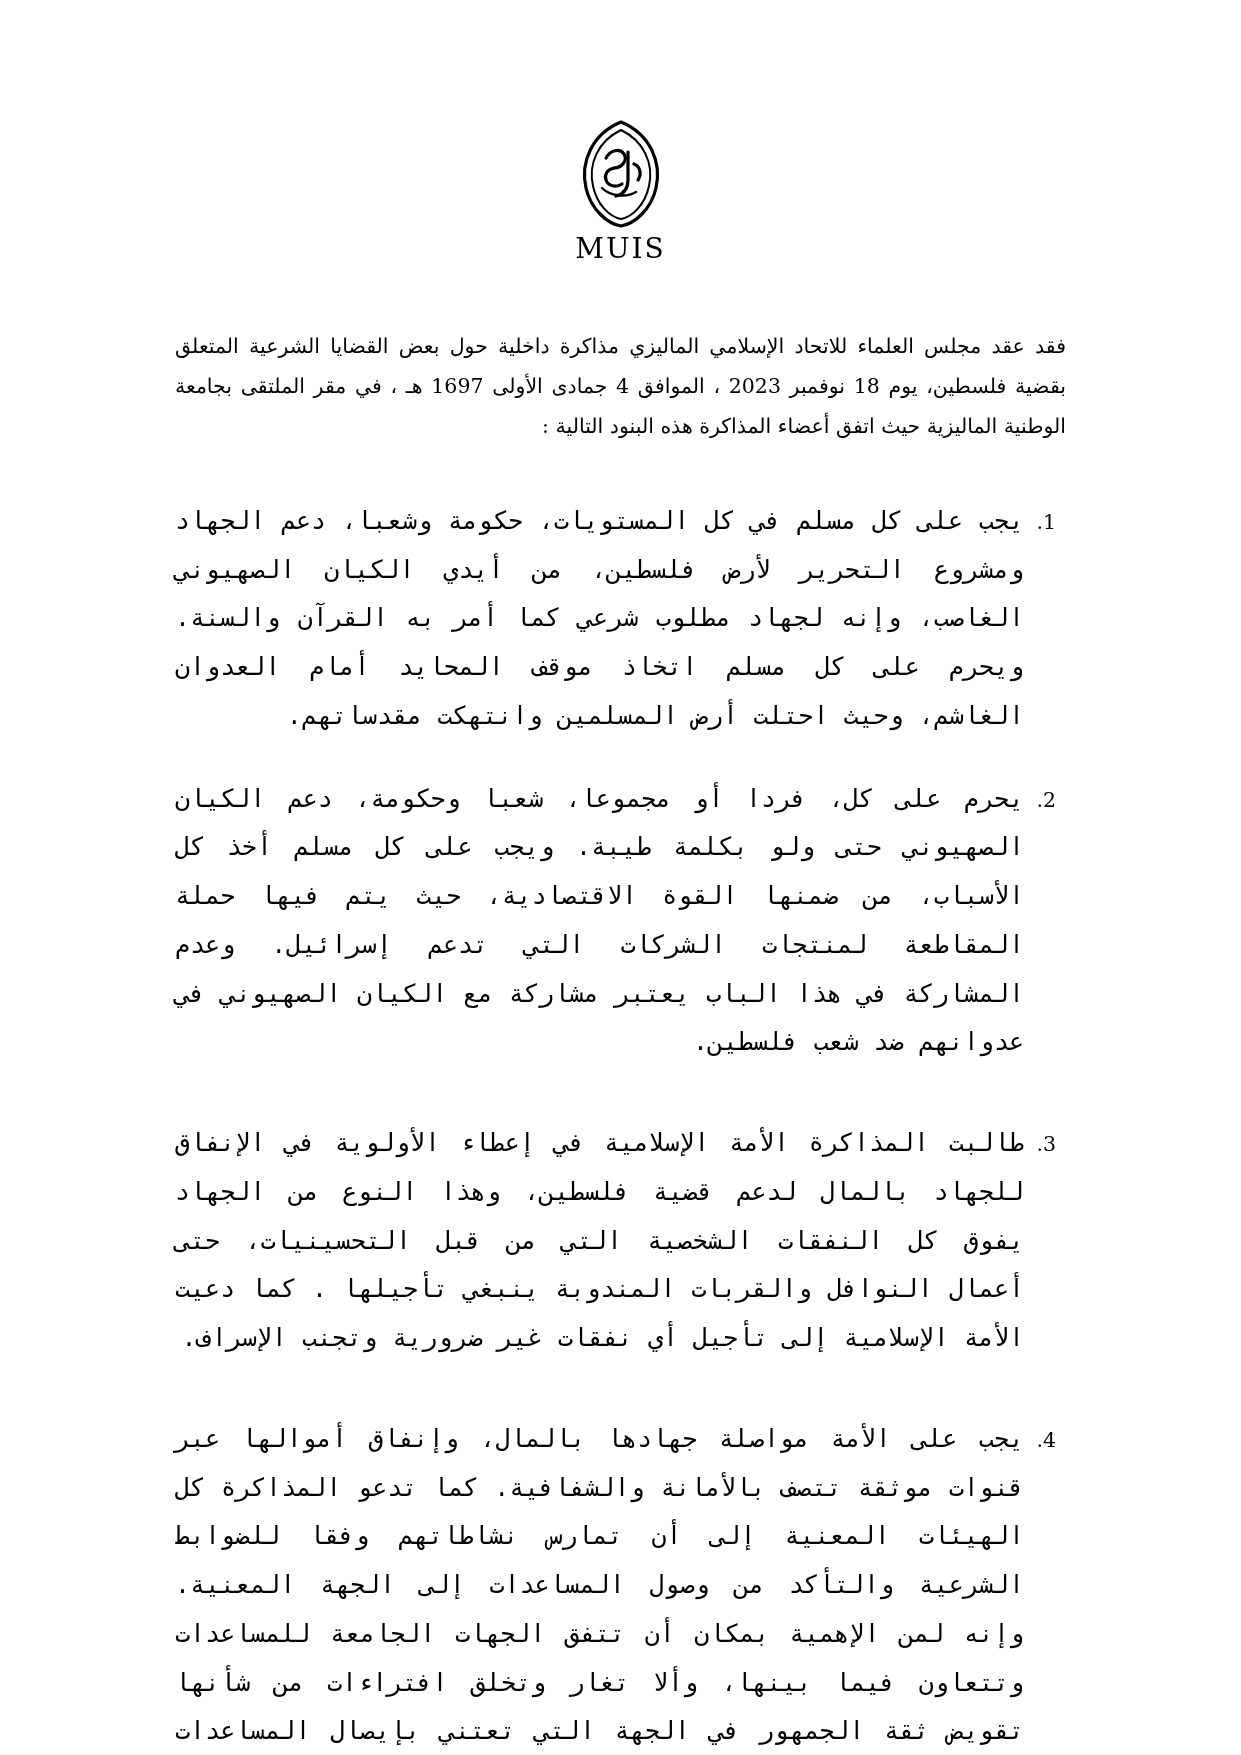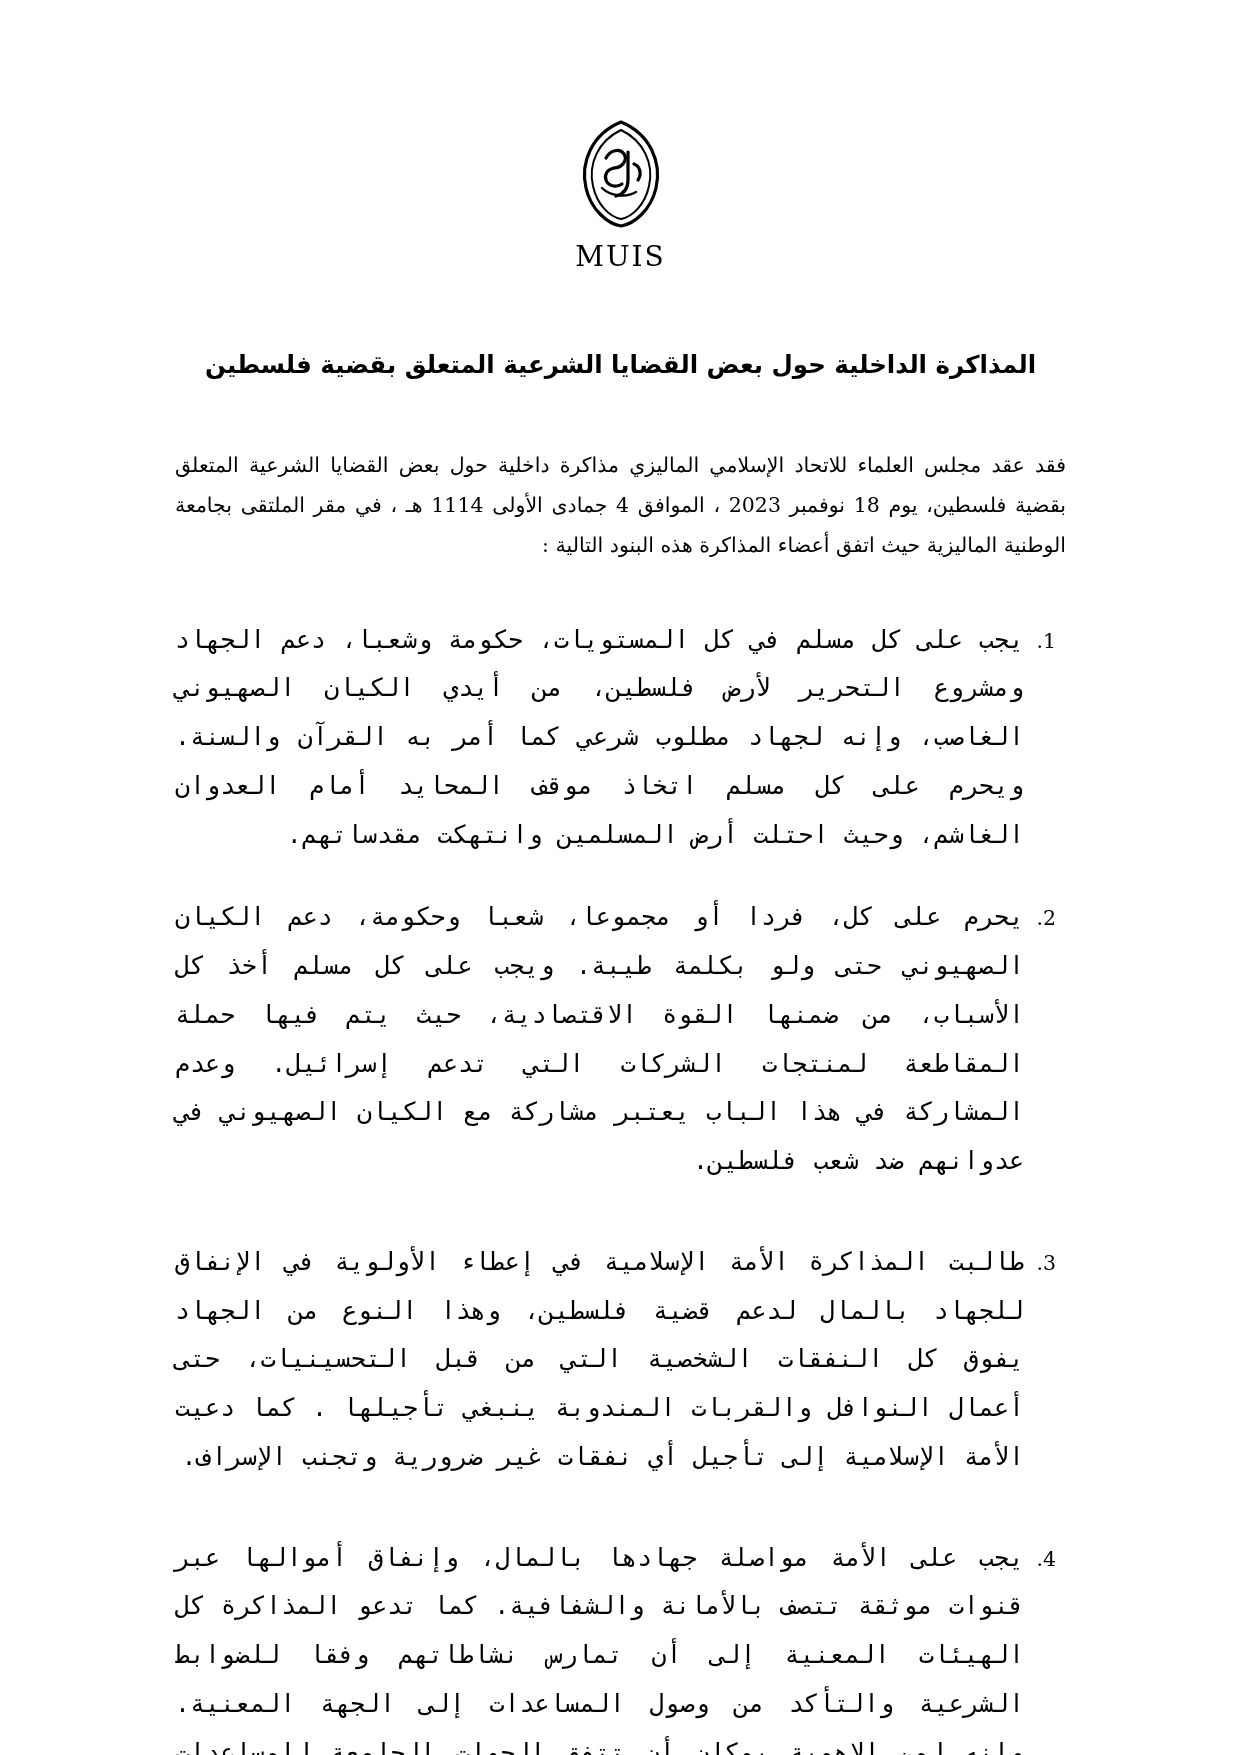--- a/index.html
+++ b/index.html
@@ -23,21 +23,20 @@
     padding: 118px 175px 0 175px;
     box-sizing: border-box;
   }
   
   .logo-block {
     display: flex;
     flex-direction: column;
     align-items: center;
     justify-content: center;
     margin-top: 0;
-    gap: 8px;
   }
   .logo-mark {
     width: 110px;
     height: 112px;
     display: block;
   }
   .logo-text {
     font-family: "DejaVu Serif", serif;
     font-size: 28px;
     letter-spacing: 2px;
@@ -108,24 +107,23 @@
           <path d="M40 40 C 44 32, 54 30, 58 36 C 62 42, 56 50, 48 50"></path>
           <path d="M48 50 C 42 51, 38 56, 40 62 C 42 68, 50 70, 56 66"></path>
           <path d="M62 34 L 62 62 C 62 70, 58 76, 50 78"></path>
           <path d="M68 46 C 74 48, 76 56, 72 62"></path>
           <path d="M36 70 C 44 78, 60 80, 70 74" stroke-width="2.4"></path>
         </g>
       </svg>
       <div class="logo-text">MUIS</div>
     </div>
 
-    <h1 class="doc-title">المذاكرة الداخلية حول بعض القضايا الشرعية المتعلق بقضية فلسطين</h1>
 
 
-    <p class="intro">فقد عقد مجلس العلماء للاتحاد الإسلامي الماليزي مذاكرة داخلية حول بعض القضايا الشرعية المتعلق بقضية فلسطين، يوم 18 نوفمبر 2023 ، الموافق 4 جمادى الأولى 1114 هـ ، في مقر الملتقى بجامعة الوطنية الماليزية حيث اتفق أعضاء المذاكرة هذه البنود التالية :</p>
+    <p class="intro">فقد عقد مجلس العلماء للاتحاد الإسلامي الماليزي مذاكرة داخلية حول بعض القضايا الشرعية المتعلق بقضية فلسطين، يوم 18 نوفمبر 2023 ، الموافق 4 جمادى الأولى 1697 هـ ، في مقر الملتقى بجامعة الوطنية الماليزية حيث اتفق أعضاء المذاكرة هذه البنود التالية :</p>
 
     <ol class="clauses">
       <li>يجب على كل مسلم في كل المستويات، حكومة وشعبا، دعم الجهاد ومشروع التحرير لأرض فلسطين، من أيدي الكيان الصهيوني الغاصب، وإنه لجهاد مطلوب شرعي كما أمر به القرآن والسنة. ويحرم على كل مسلم اتخاذ موقف المحايد أمام العدوان الغاشم، وحيث احتلت أرض المسلمين وانتهكت مقدساتهم.</li>
       <li class="gap-lg">يحرم على كل، فردا أو مجموعا، شعبا وحكومة، دعم الكيان الصهيوني حتى ولو بكلمة طيبة. ويجب على كل مسلم أخذ كل الأسباب، من ضمنها القوة الاقتصادية، حيث يتم فيها حملة المقاطعة لمنتجات الشركات التي تدعم إسرائيل. وعدم المشاركة في هذا الباب يعتبر مشاركة مع الكيان الصهيوني في عدوانهم ضد شعب فلسطين.</li>
       <li class="gap-lg">طالبت المذاكرة الأمة الإسلامية في إعطاء الأولوية في الإنفاق للجهاد بالمال لدعم قضية فلسطين، وهذا النوع من الجهاد يفوق كل النفقات الشخصية التي من قبل التحسينيات، حتى أعمال النوافل والقربات المندوبة ينبغي تأجيلها . كما دعيت الأمة الإسلامية إلى تأجيل أي نفقات غير ضرورية وتجنب الإسراف.</li>
       <li>يجب على الأمة مواصلة جهادها بالمال، وإنفاق أموالها عبر قنوات موثقة تتصف بالأمانة والشفافية. كما تدعو المذاكرة كل الهيئات المعنية إلى أن تمارس نشاطاتهم وفقا للضوابط الشرعية والتأكد من وصول المساعدات إلى الجهة المعنية. وإنه لمن الإهمية بمكان أن تتفق الجهات الجامعة للمساعدات وتتعاون فيما بينها، وألا تغار وتخلق افتراءات من شأنها تقويض ثقة الجمهور في الجهة التي تعتني بإيصال المساعدات في فلسطين جميعها.</li>
     </ol>
 
   </div>
 </div>

